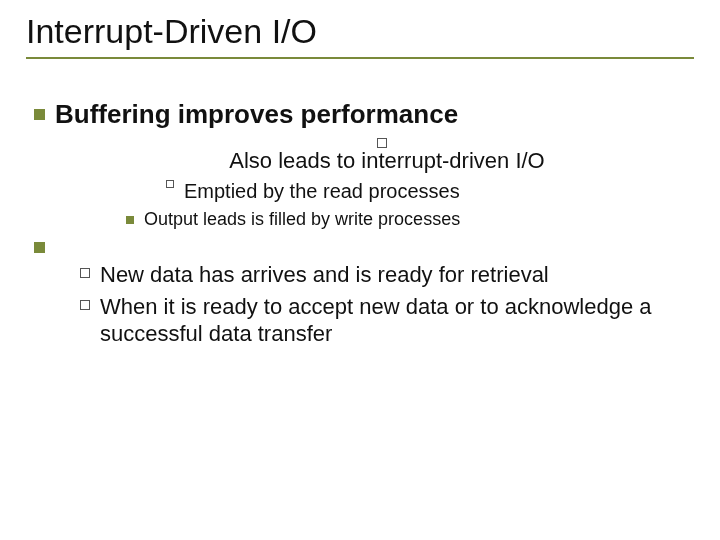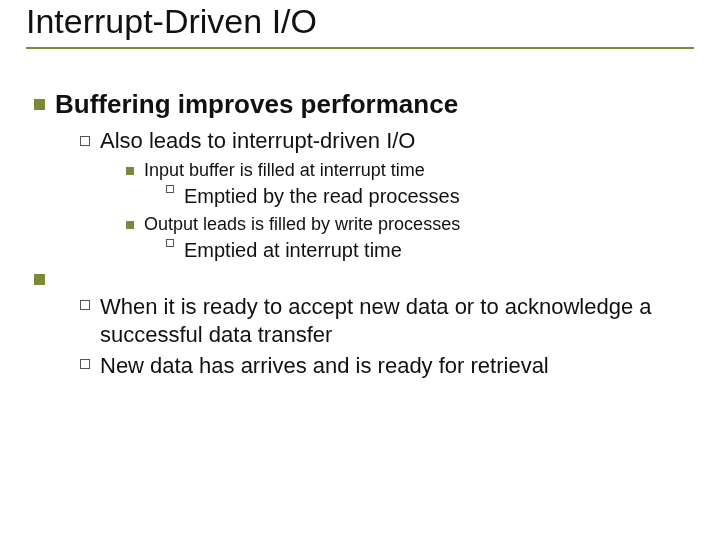--- a/index.html
+++ b/index.html
@@ -10,21 +10,21 @@
     background: #ffffff;
     font-family: Arial, Helvetica, sans-serif;
     color: #111;
     overflow: hidden;
   }
   .slide {
     position: relative;
     width: 720px;
     height: 540px;
     box-sizing: border-box;
-    padding: 2px 26px 20px 26px;
+    padding: 12px 26px 20px 26px;
   }
   .title {
     font-size: 34px;
     font-weight: 400;
     color: #111;
     margin: 0 0 6px 0;
     letter-spacing: 0px;
   }
   .rule {
     height: 2px;
@@ -66,20 +66,21 @@
     align-items: center;
     font-size: 26px;
     margin: 12px 0 8px 0;
     font-weight: bold;
   }
   .lvl2 {
     display: flex;
     align-items: center;
     font-size: 22px;
     margin: 8px 0 6px 46px;
+    flex-direction: column;
   }
   .lvl3 {
     display: flex;
     align-items: center;
     font-size: 18px;
     margin: 6px 0 4px 92px;
   }
   .lvl4 {
     display: flex;
     align-items: flex-start;
@@ -109,48 +110,40 @@
     <div class="lvl1">
       <span class="b-square"></span>
       <span>Buffering improves performance</span>
     </div>
 
     <div class="lvl2">
       <span class="b-hollow"></span>
       <span>Also leads to interrupt-driven I/O</span>
     </div>
 
-    <div class="lvl3">
-      <span class="b-square sm"></span>
-      <span>Input buffer is filled at interrupt time</span>
-    </div>
 
     <div class="lvl4">
       <span class="b-hollow sm"></span>
       <span>Emptied by the read processes</span>
     </div>
 
     <div class="lvl3">
       <span class="b-square sm"></span>
       <span>Output leads is filled by write processes</span>
     </div>
 
-    <div class="lvl4">
-      <span class="b-hollow sm"></span>
-      <span>Emptied at interrupt time</span>
-    </div>
 
     <div class="lvl1">
       <span class="b-square"></span>
     </div>
 
     <div class="lvl2-multi">
       <span class="b-hollow"></span>
-      <span>When it is ready to accept new data or to acknowledge a successful data transfer</span>
+      <span>New data has arrives and is ready for retrieval</span>
     </div>
 
     <div class="lvl2-multi">
       <span class="b-hollow"></span>
-      <span>New data has arrives and is ready for retrieval</span>
+      <span>When it is ready to accept new data or to acknowledge a successful data transfer</span>
     </div>
 
   </div>
 </div>
 
 </body></html>

